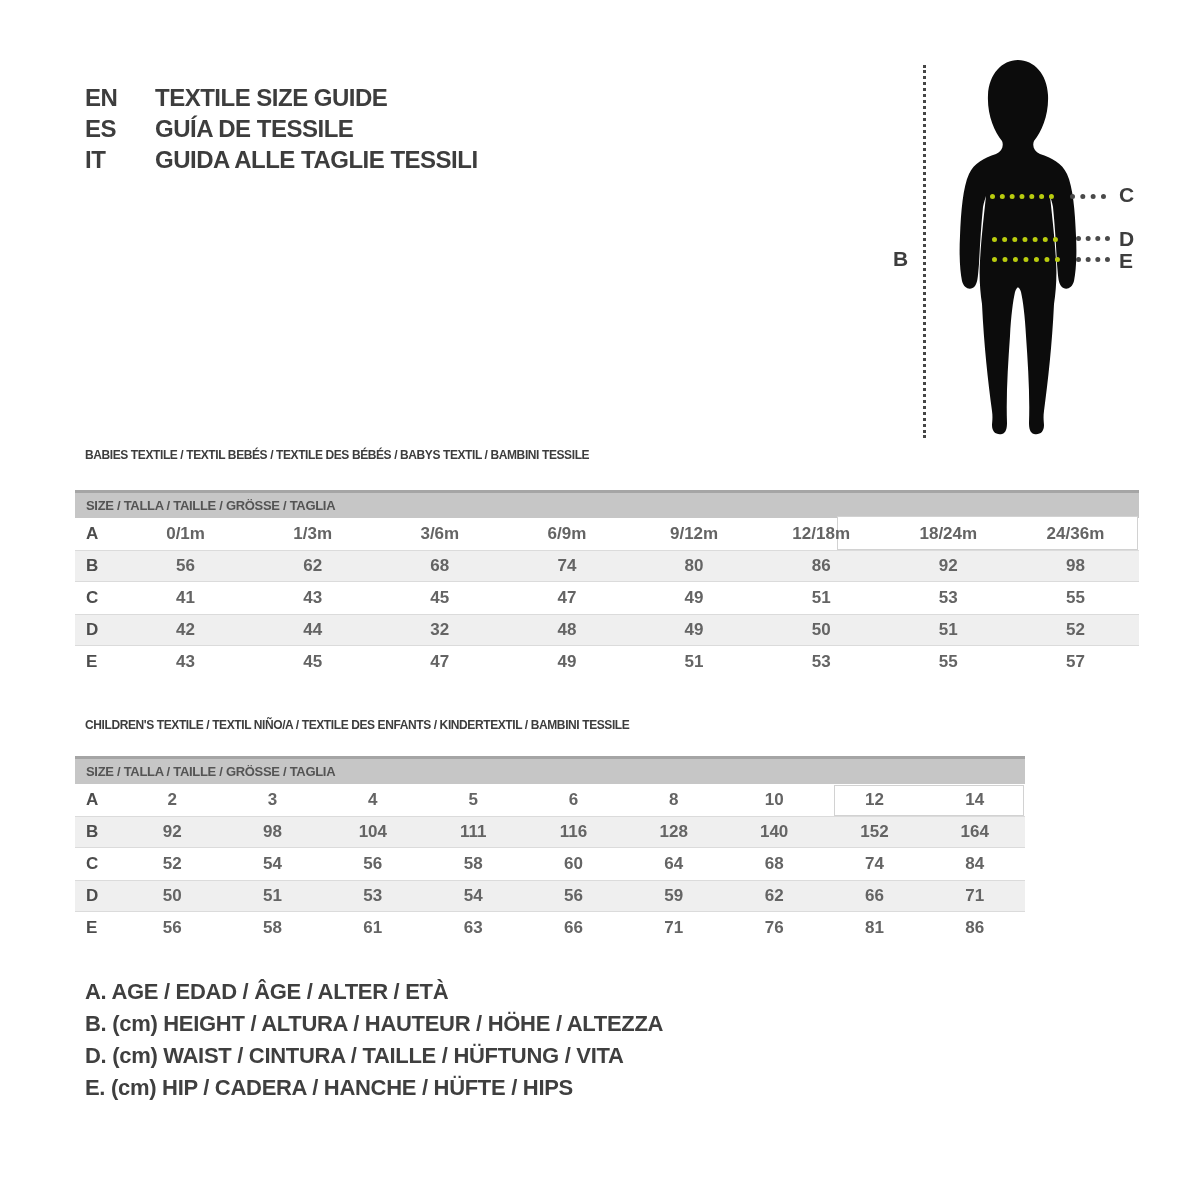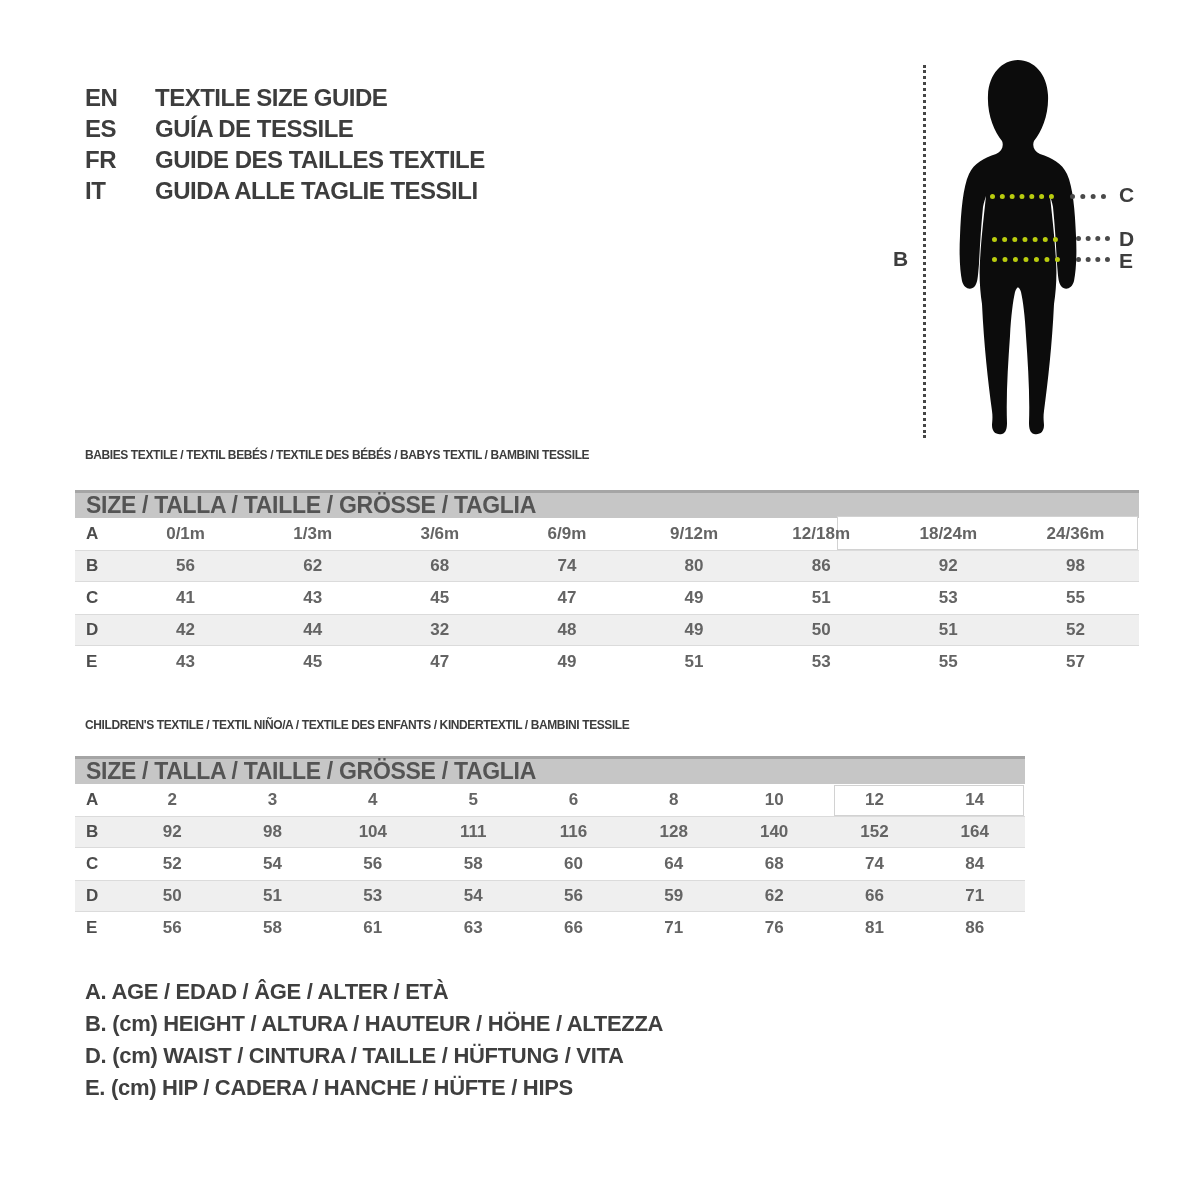--- a/index.html
+++ b/index.html
@@ -23,21 +23,21 @@
   .fig-label { font-size:21px; font-weight:bold; color:#3d3d3d; }
 
   
   .sec-title { font-size:12px; font-weight:bold; color:#3d3d3d; letter-spacing:-0.4px; white-space:nowrap; }
 
   
   .table { position:absolute; }
   .t-head {
     height:28px; box-sizing:border-box; background:#c6c6c6;
     border-top:3px solid #a5a5a5; padding-left:11px;
-    font-size:23px; font-weight:bold; color:#545454; line-height:25px;
+    font-size:13px; font-weight:bold; color:#545454; line-height:25px;
     letter-spacing:-0.3px;
   }
   .hl-box { position:absolute; background:#ffffff; border:1px solid #d2d2d2; box-sizing:border-box; }
   .t-row { position:relative; display:flex; height:32px; align-items:center; box-sizing:border-box; }
   .t-row.stripe { background:#efefef; border-top:1px solid #dbdbdb; border-bottom:1px solid #dbdbdb; }
   .t-lab { width:36px; padding-left:11px; font-size:17px; font-weight:bold; color:#4c4c4c; }
   .t-cell { flex:1; text-align:center; font-size:17px; font-weight:bold; color:#646464; }
 
   
   #legend { left:85px; top:976px; }
@@ -50,24 +50,20 @@
 <div id="page">
 
   <div id="lang-block" class="abs">
       <div class="lang-row">
         <span class="lang-code">EN</span>
         <span class="lang-label">TEXTILE SIZE GUIDE</span>
       </div>
       <div class="lang-row">
         <span class="lang-code">ES</span>
         <span class="lang-label">GUÍA DE TESSILE</span>
-      </div>
-      <div class="lang-row">
-        <span class="lang-code">FR</span>
-        <span class="lang-label">GUIDE DES TAILLES TEXTILE</span>
       </div>
       <div class="lang-row">
         <span class="lang-code">IT</span>
         <span class="lang-label">GUIDA ALLE TAGLIE TESSILI</span>
       </div>
     </div>
 
   <div class="abs" style="left:0;top:0;width:1200px;height:450px;">
     <svg class="abs" style="left:930px;top:55px;" width="170" height="390" viewBox="0 0 170 390">
       <path fill="#0c0c0c" d="M88,5 C104,5 117,19 118,40 C119,59 112,76 104,86 C102,91 104,96 110,99

